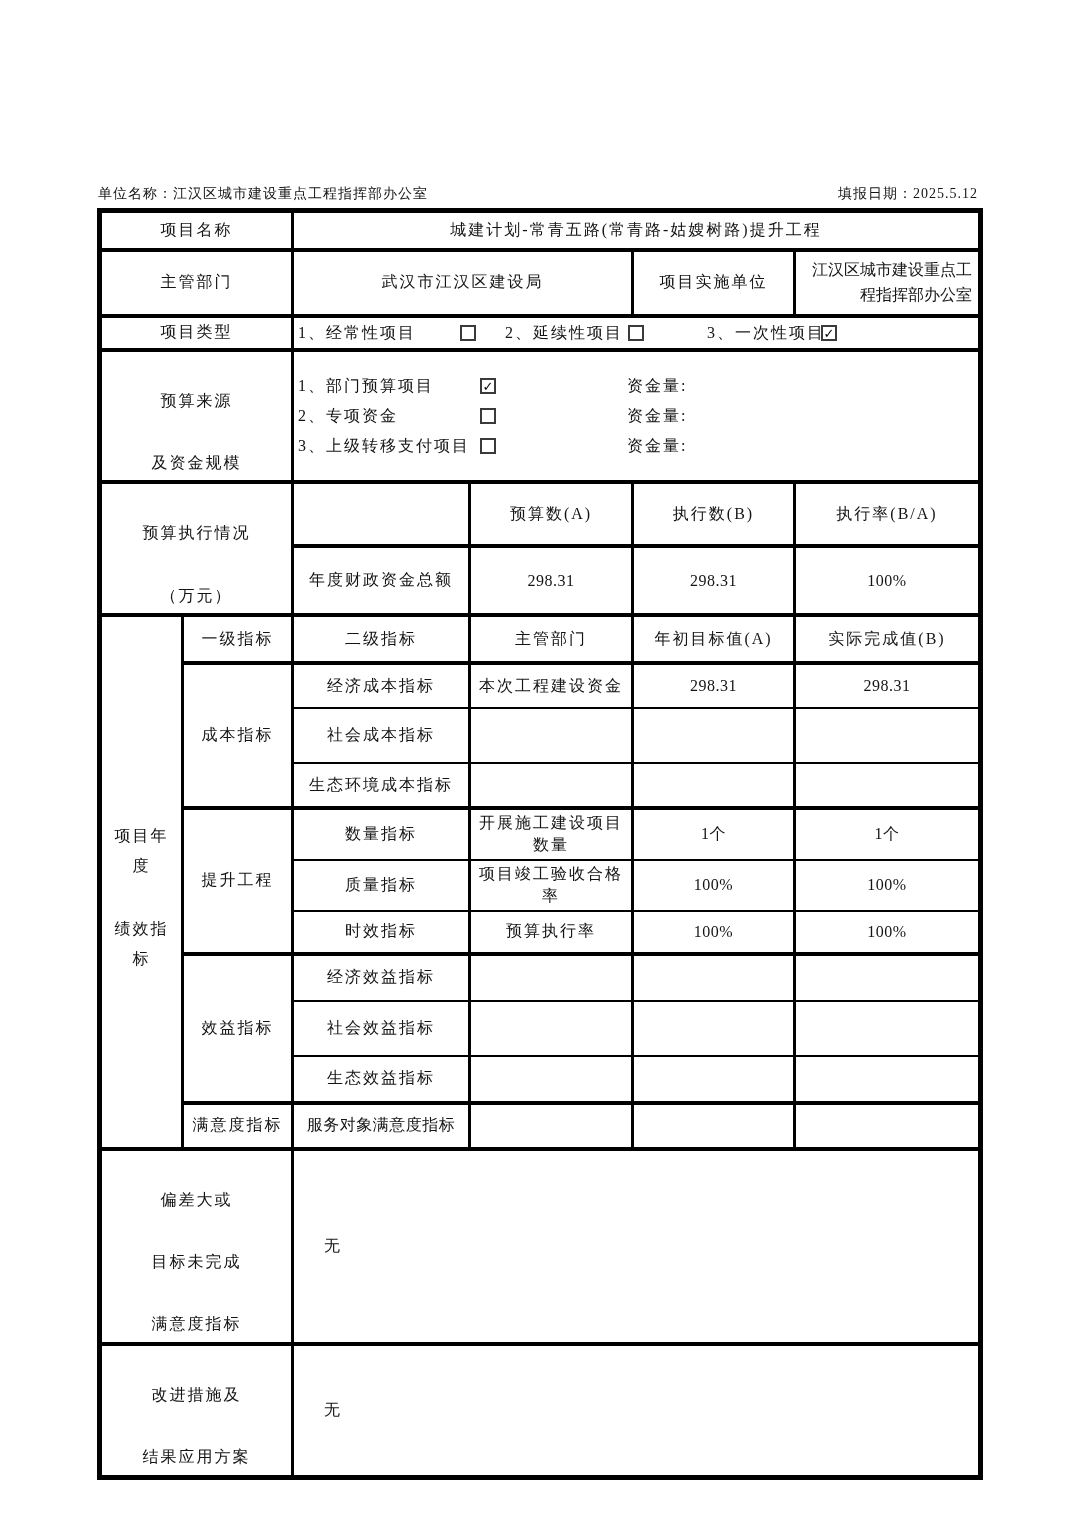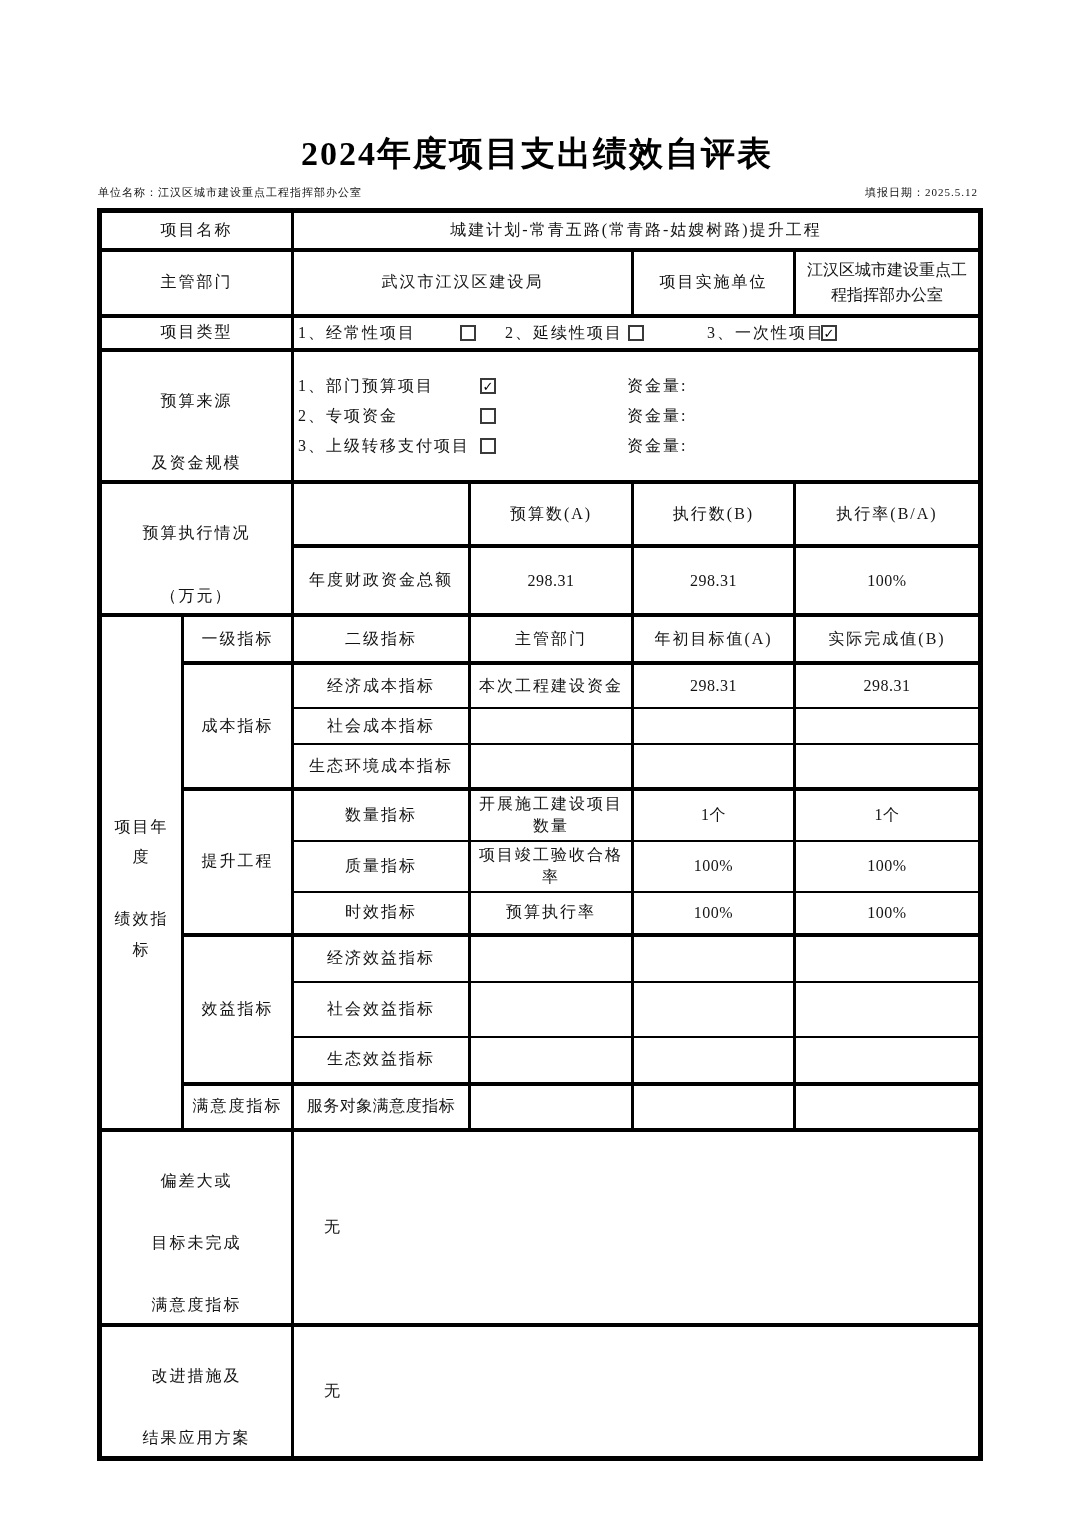--- a/index.html
+++ b/index.html
@@ -4,56 +4,55 @@
 <style>
   * { margin:0; padding:0; box-sizing:border-box; }
   html,body { background:#ffffff; }
   body { width:1074px; height:1520px; font-family:"Liberation Serif","DejaVu Serif",serif; color:#141414; }
   .page { position:relative; width:1074px; height:1520px; background:#fff; overflow:hidden; }
 
   .doc-title { position:absolute; top:131px; left:0; width:100%; text-align:center;
                font-size:34px; font-weight:bold; letter-spacing:2px; color:#000; }
 
   .meta-row { position:absolute; top:185px; left:98px; width:880px;
-              display:flex; justify-content:space-between; font-size:11px; letter-spacing:1px; }
+              display:flex; justify-content:space-between; font-size:14px; letter-spacing:1px; }
 
   table.form { position:absolute; top:208px; left:97px; width:883px;
                border-collapse:collapse; table-layout:fixed; background:#fff; }
   table.form { border:5px solid #000; }
   td { border-left:3px solid #000; border-right:3px solid #000;
        border-top:2px solid #000; border-bottom:2px solid #000;
        text-align:center; vertical-align:middle; font-size:16px; padding:2px 5px; }
   tr.bt4 { border-top:4px solid #000; }
 
   .lbl { letter-spacing:2px;text-align:center; }
   .num { letter-spacing:0.5px; }
   .ml  { line-height:1.9; }
   .ml span { display:block;margin-top:32px; }
-  .val-left { text-align:center; padding:3px 6px; line-height:1.55; letter-spacing:0; }
+  .val-left { text-align:right; padding:3px 6px; line-height:1.55; letter-spacing:0; }
   .free-text { text-align:left; padding-left:30px; letter-spacing:1px; }
 
   .rel-cell { position:relative; padding:0; }
   .rel-cell .abs { position:absolute; top:50%; transform:translateY(-50%); white-space:nowrap; letter-spacing:2px; }
 
   .cbx { position:absolute; top:50%; transform:translateY(-50%);
          width:16px; height:16px; border:2px solid #3a3a3a; background:#fff;
          font-family:"DejaVu Sans",sans-serif; font-weight:bold; font-size:13px; line-height:13px;
          text-align:center; color:#000; }
 
   .bs-cell { position:relative; padding:0; }
   .bs-wrap { display:flex; flex-direction:column; justify-content:center; height:100%; }
   .bs-line { position:relative; height:30px; }
   .bs-line .abs { position:absolute; top:50%; transform:translateY(-50%); white-space:nowrap; letter-spacing:2px; }
 </style>
 </head>
 <body>
 
 <div class="page">
 
-  <div class="doc-title">2024年度项目支出绩效自评表</div>
 
   <div class="meta-row">
     <span>单位名称：江汉区城市建设重点工程指挥部办公室</span>
     <span>填报日期：2025.5.12</span>
   </div>
 
   <table class="form">
     <colgroup>
       <col style="width:83px">
         <col style="width:110px">
@@ -144,21 +143,21 @@
       <td class="lbl">实际完成值(B)</td>
     </tr>
 
     <tr class="bt4" style="height:45px">
       <td rowspan="3" class="lbl">成本指标</td>
       <td class="lbl">经济成本指标</td>
       <td class="lbl">本次工程建设资金</td>
       <td class="num">298.31</td>
       <td class="num">298.31</td>
     </tr>
-    <tr style="height:36px">
+    <tr style="height:55px">
       <td class="lbl">社会成本指标</td>
       <td class="lbl"></td>
       <td class="num"></td>
       <td class="num"></td>
     </tr>
     <tr style="height:45px">
       <td class="lbl">生态环境成本指标</td>
       <td class="lbl"></td>
       <td class="num"></td>
       <td class="num"></td>

